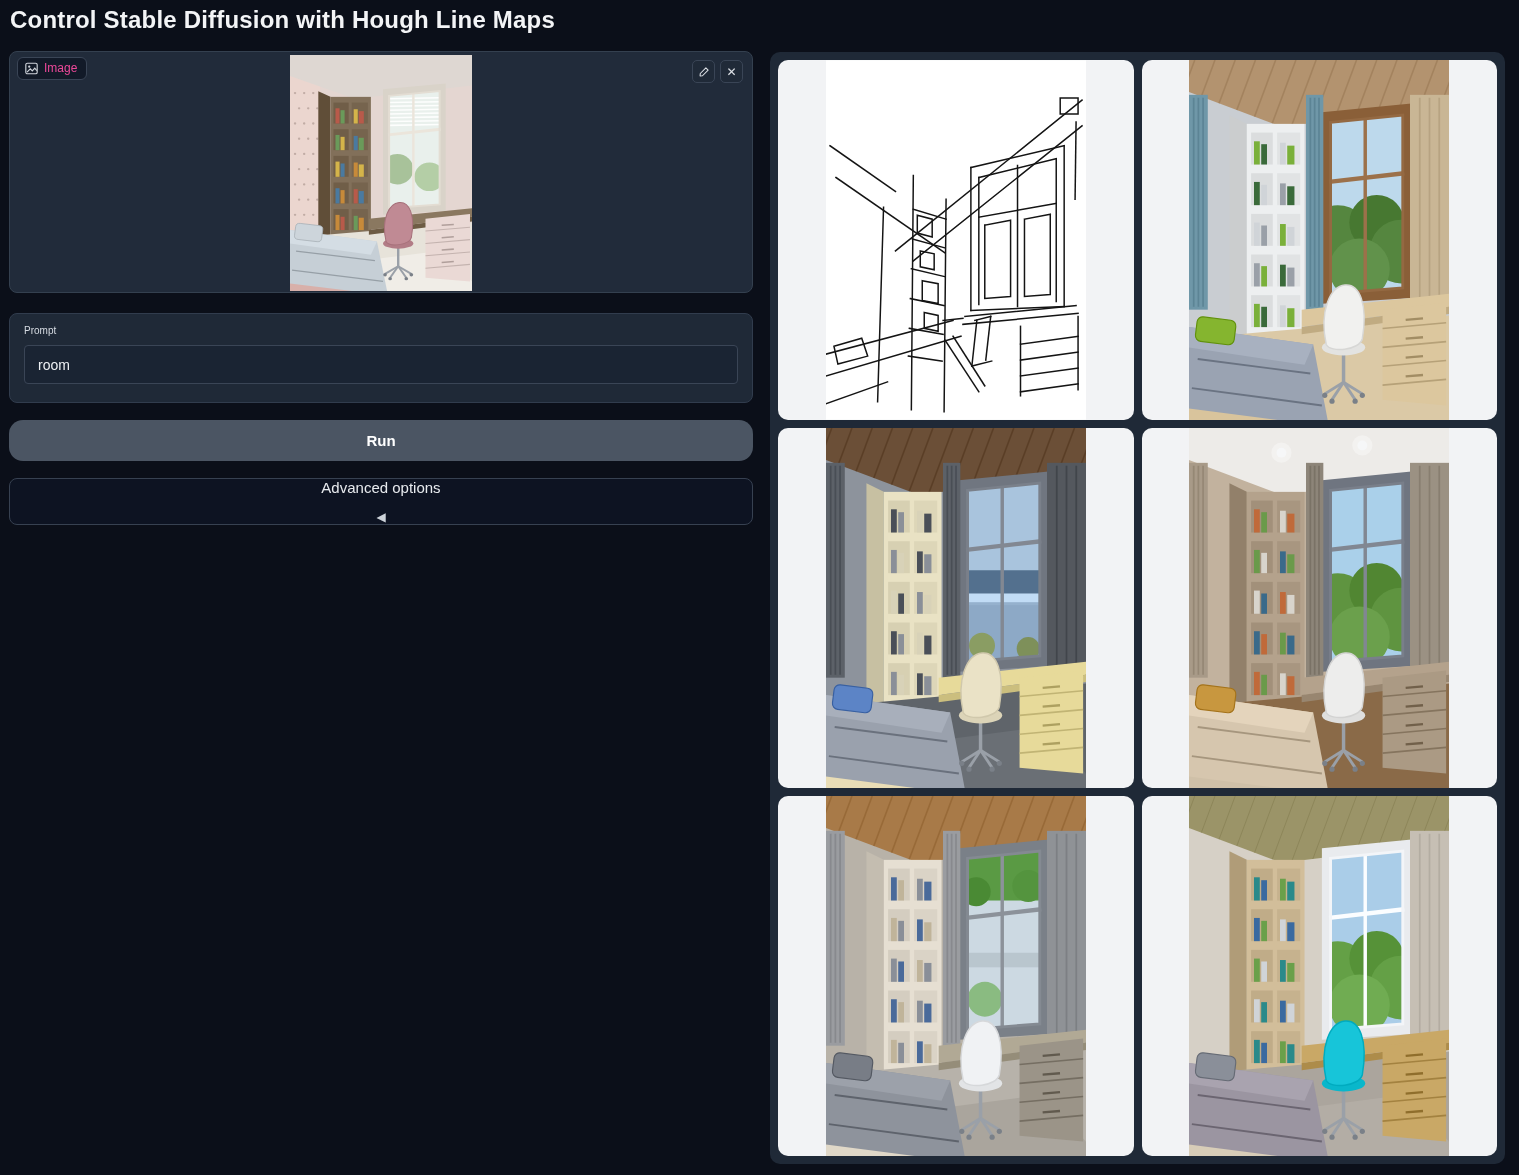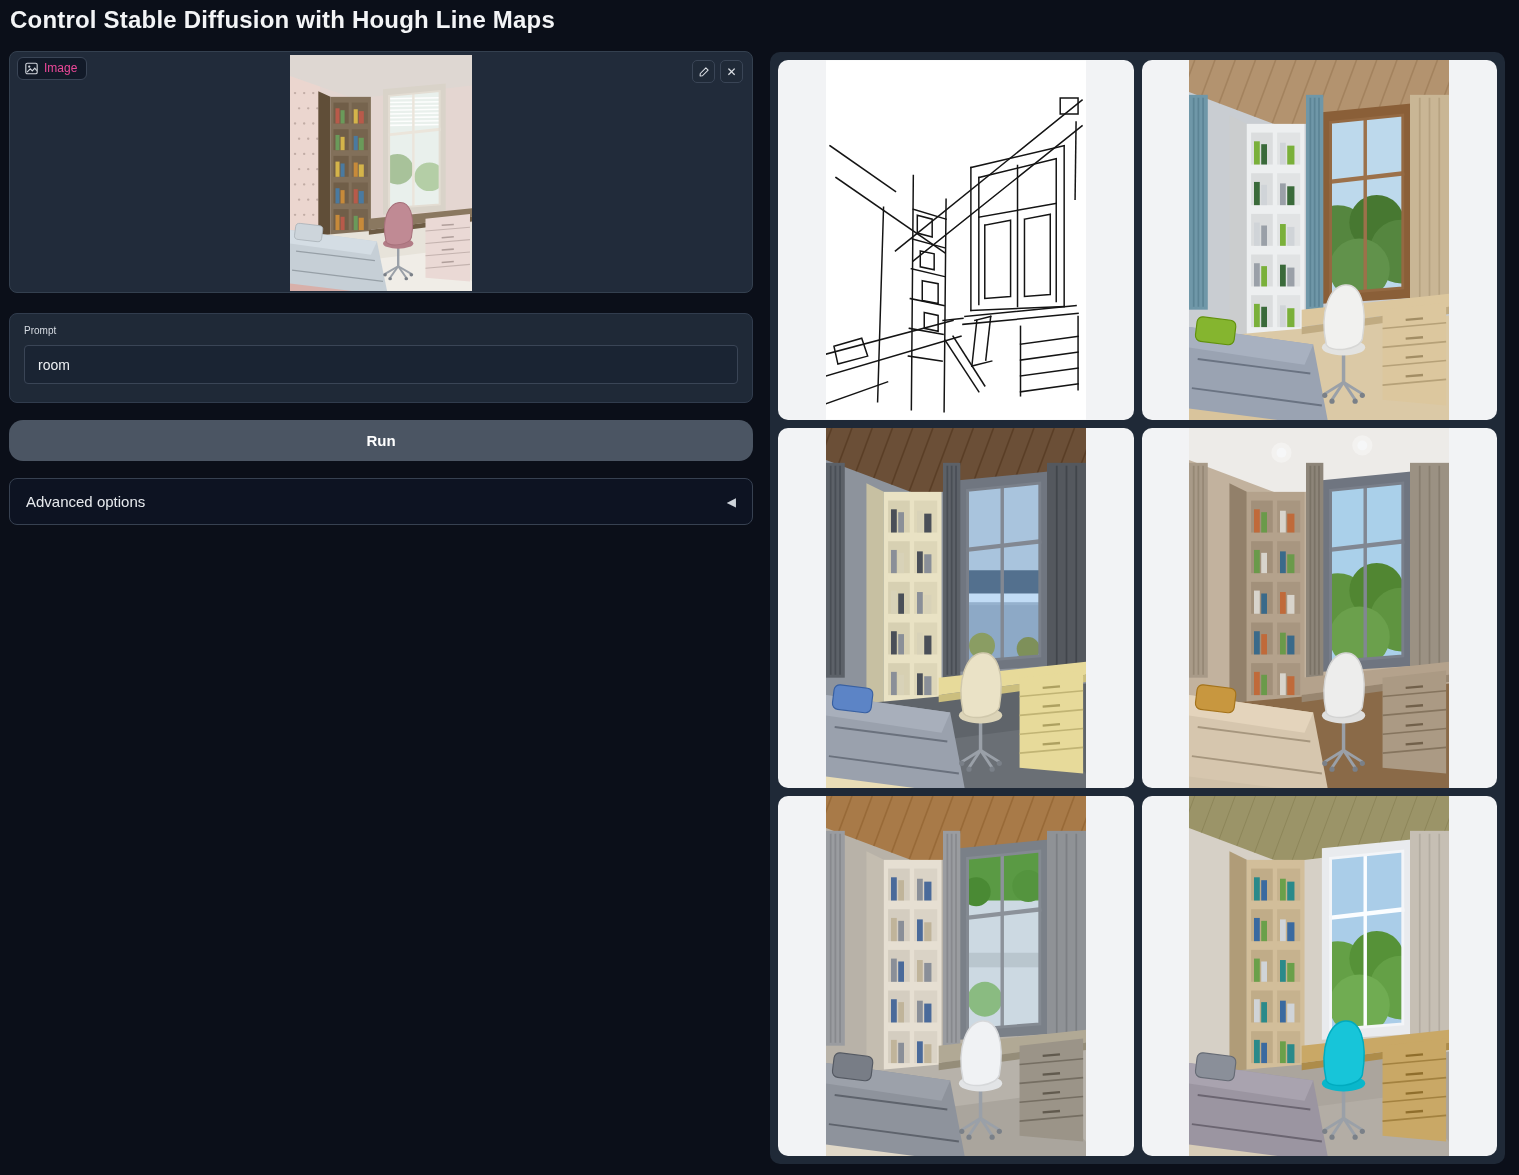--- a/index.html
+++ b/index.html
@@ -54,21 +54,21 @@
   .run-btn{
     position:absolute;top:369px;left:0;right:0;height:41px;
     background:#4b5563;border:none;border-radius:14px;
     color:#ffffff;font-weight:700;font-size:15px;cursor:pointer;
     font-family:"Liberation Sans",sans-serif;
   }
   .accordion{
     position:absolute;top:427px;left:0;right:0;height:47px;box-sizing:border-box;
     background:#0d1322;border:1px solid #374151;border-radius:8px;
     display:flex;align-items:center;justify-content:space-between;
-    padding:0 16px;cursor:pointer;
+    padding:0 16px;cursor:pointer;flex-direction:column;
   }
   .accordion-label{font-size:15px;color:#e7eaee;}
   .accordion-arrow{font-size:12px;color:#cdd3da;}
   
   .gallery{
     position:absolute;left:770px;top:52px;width:735px;height:1112px;box-sizing:border-box;
     background:#1f2937;border-radius:10px;padding:8px;
     display:grid;grid-template-columns:1fr 1fr;grid-auto-rows:1fr;gap:8px;
   }
   .cell{

